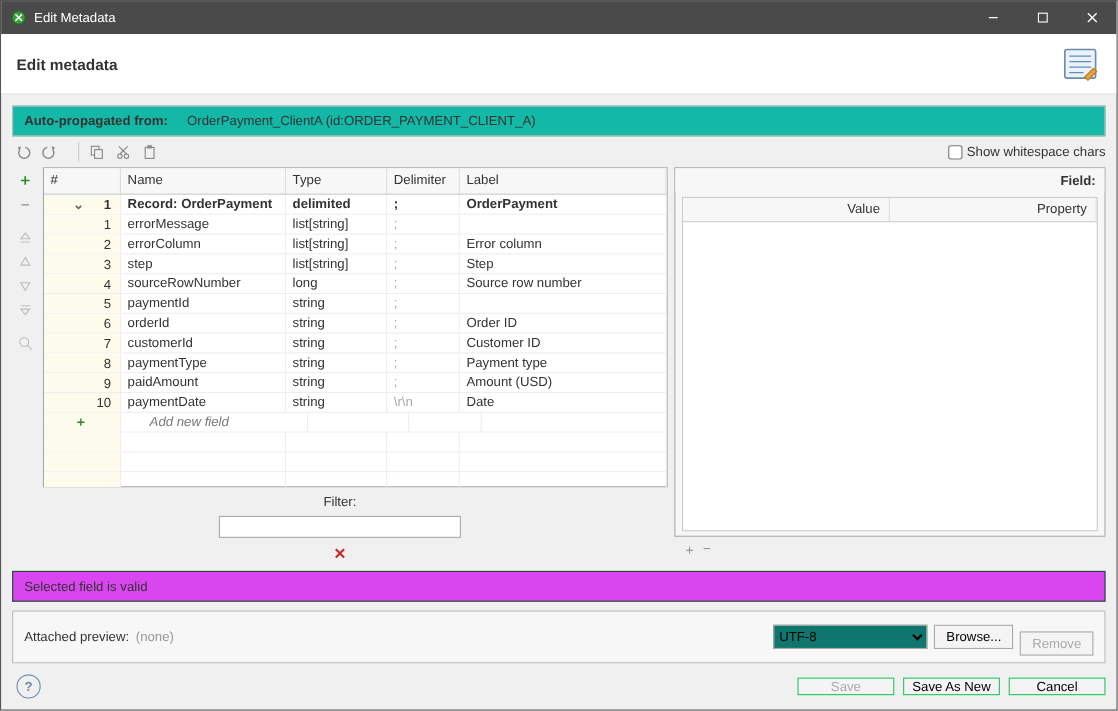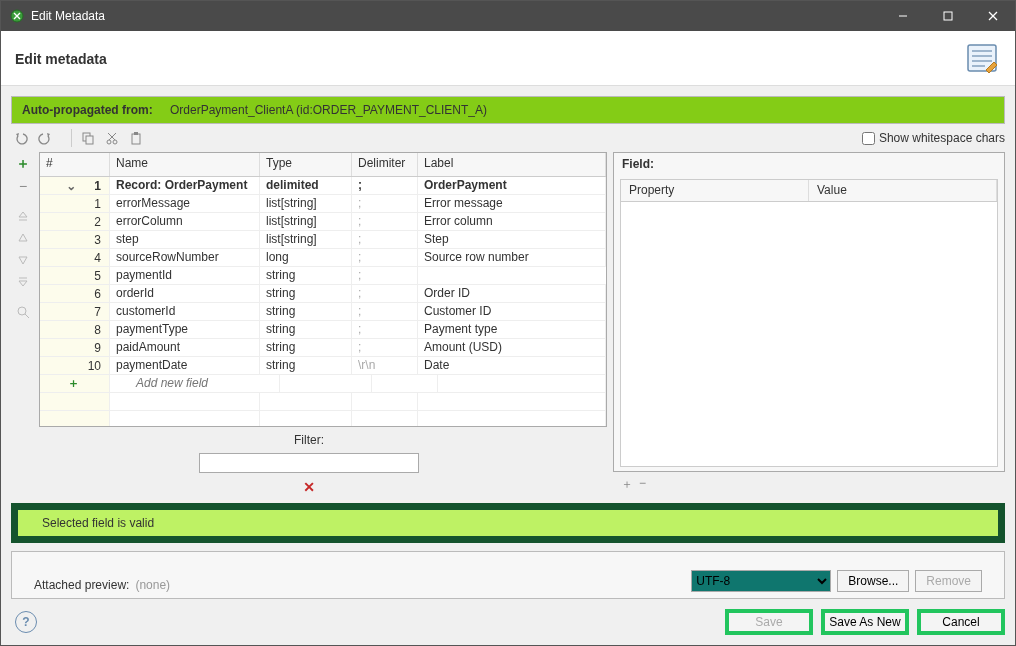--- a/index.html
+++ b/index.html
@@ -5,21 +5,21 @@
 * { box-sizing: border-box; margin: 0; padding: 0; }
 body { font-family: "Segoe UI", Tahoma, sans-serif; font-size: 12px; background: #f0f0f0; color: #333; width: 1016px; height: 646px; overflow: hidden; display: flex; flex-direction: column; border: 1px solid #555; }
 .titlebar { background: #4a4a4a; color: #fff; height: 30px; display: flex; align-items: center; padding: 0 0 0 8px; }
 .titlebar .app-icon { width: 16px; height: 16px; margin-right: 6px; display:inline-flex; align-items:center; justify-content:center; }
 .titlebar .title-text { flex: 1; font-size: 12px; }
 .titlebar .win-controls { display: flex; }
 .titlebar .win-btn { width: 45px; height: 30px; display:flex; align-items:center; justify-content:center; color:#fff; cursor:pointer; }
 .header-area { background: #fff; padding: 10px 14px 8px 14px; display:flex; align-items:center; border-bottom: 1px solid #ddd; }
 .header-area .hdr-title { font-size: 14px; font-weight: bold; flex:1; }
 .header-area .hdr-icon { width:36px; height:36px; }
-.banner { margin: 10px 10px 0 10px; background: #84cc16; border: 1px solid #bbb; padding: 6px 10px; font-size:12px; }
+.banner { margin: 10px 10px 0 10px; background: #14b8a6; border: 1px solid #bbb; padding: 6px 10px; font-size:12px; }
 .banner .lbl { font-weight: bold; margin-right: 14px; }
 .toolbar-row { display:flex; align-items:center; padding: 4px 10px 2px 10px; }
 .toolbar-row .tb-group { display:flex; gap:4px; margin-right:10px; }
 .toolbar-row .tb-btn { width:20px; height:20px; display:flex; align-items:center; justify-content:center; color:#888; cursor:pointer; }
 .toolbar-row .spacer { flex:1; }
 .toolbar-row .ws-check { display:flex; align-items:center; gap:4px; font-size:12px; }
 .toolbar-row .ws-check input { width:13px; height:13px; }
 .main-split { display:flex; gap:6px; padding: 2px 10px 0 10px; flex:1; min-height:0; }
 .left-side-icons { width:28px; display:flex; flex-direction:column; gap:2px; padding-top:2px; }
 .left-side-icons .sbtn { width:24px; height:20px; display:flex; align-items:center; justify-content:center; color:#888; cursor:pointer; border:1px solid transparent; }
@@ -50,32 +50,32 @@
 .filter-row input { width:220px; height:20px; border:1px solid #aaa; padding:1px 4px; font-size:12px; }
 .filter-row .clear { color:#c62828; font-weight:bold; cursor:pointer; font-size:14px; }
 .left-col-outer { display:flex; flex-direction:column; flex:1; min-width:0; }
 .left-col-top { display:flex; flex:1; min-height:0; }
 .right-panel { width:392px; border:1px solid #aaa; background:#f7f7f7; display:flex; flex-direction:column; }
 .right-panel .rp-title { padding:4px 8px; font-weight:bold; font-size:12px; background:#f7f7f7; }
 .rp-table { flex:1; border:1px solid #ccc; margin:4px 6px; background:#fff; }
 .rp-head { display:flex; background:#f7f7f7; border-bottom:1px solid #ccc; height:22px; }
 .rp-head .rh { flex:1; padding:3px 8px; border-right:1px solid #ddd; font-size:12px; }
 .rp-tools { padding:4px 8px; color:#888; display:flex; gap:6px; }
-.status-row { margin:6px 10px 0 10px; border:7px solid #14532d; background:#bef264; padding:6px 24px; font-size:12px; }
-.preview-row { margin:8px 10px 0 10px; border:1px solid #bbb; background:#f7f7f7; padding:6px 22px; display:flex; align-items:flex-end; gap:6px; font-size:12px; }
+.status-row { margin:6px 10px 0 10px; border:1px solid #14532d; background:#d946ef; padding:6px 10px; font-size:12px; }
+.preview-row { margin:8px 10px 0 10px; border:1px solid #bbb; background:#f7f7f7; padding:6px 10px; display:flex; align-items:center; gap:6px; font-size:12px; }
 .preview-row .pvlab { color:#333; }
 .preview-row .none { color:#999; }
 .preview-row .spacer { flex:1; }
 .preview-row select { height:22px; border:1px solid #aaa; font-size:12px; background:#0f766e; min-width:140px; }
 .preview-row .btn { height:22px; padding:0 10px; border:1px solid #aaa; background:#f4f4f4; font-size:12px; cursor:pointer; }
 .preview-row .btn.disabled { color:#aaa;margin-top:12px; }
 .bottom-bar { display:flex; align-items:center; padding:10px 10px 10px 14px; gap:8px; }
 .bottom-bar .help { width:22px; height:22px; border:1.5px solid #6a8caf; border-radius:50%; color:#6a8caf; display:flex; align-items:center; justify-content:center; font-weight:bold; cursor:pointer; }
 .bottom-bar .spacer { flex:1; }
-.bottom-bar .dbtn { min-width:88px; height:26px; border:4px solid #22c55e; background:#f4f4f4; font-size:12px; cursor:pointer; }
+.bottom-bar .dbtn { min-width:88px; height:16px; border:1px solid #22c55e; background:#f4f4f4; font-size:12px; cursor:pointer; }
 .bottom-bar .dbtn.disabled { color:#aaa; }
 svg { display:block; }
 </style>
 </head>
 <body>
 
 <div class="titlebar">
   <span class="app-icon">
     <svg width="14" height="14" viewBox="0 0 14 14">
         <circle cx="7" cy="7" r="6" fill="#3a9b3a" stroke="#246b24"></circle>
@@ -225,21 +225,20 @@
               <div class="gc delim" style="color:#333">;</div>
               <div class="gc label">OrderPayment</div>
             </div>
             <div class="grow">
               <div class="gc numcell">
                 <span>1</span>
               </div>
               <div class="gc name">errorMessage</div>
               <div class="gc type">list[string]</div>
               <div class="gc delim">;</div>
-              <div class="gc label">Error message</div>
             </div>
             <div class="grow">
               <div class="gc numcell">
                 <span>2</span>
               </div>
               <div class="gc name">errorColumn</div>
               <div class="gc type">list[string]</div>
               <div class="gc delim">;</div>
               <div class="gc label">Error column</div>
             </div>
@@ -355,27 +354,27 @@
       </div>
     </div>
 
     <div class="filter-row">
       <span>Filter:</span>
       <input type="text" value="" style="">
       <span class="clear">✕</span>
     </div>
   </div>
 
-  <div style="display:flex;flex-direction:column;">
+  <div style="display:flex;flex-direction:column;text-align:right;">
     <div class="right-panel" style="flex:1;">
       <div class="rp-title">Field:</div>
       <div class="rp-table">
         <div class="rp-head">
+          <div class="rh">Value</div>
           <div class="rh">Property</div>
-          <div class="rh">Value</div>
         </div>
       </div>
     </div>
     <div class="rp-tools">
       <span>＋</span>
       <span>−</span>
     </div>
   </div>
 
 </div>

